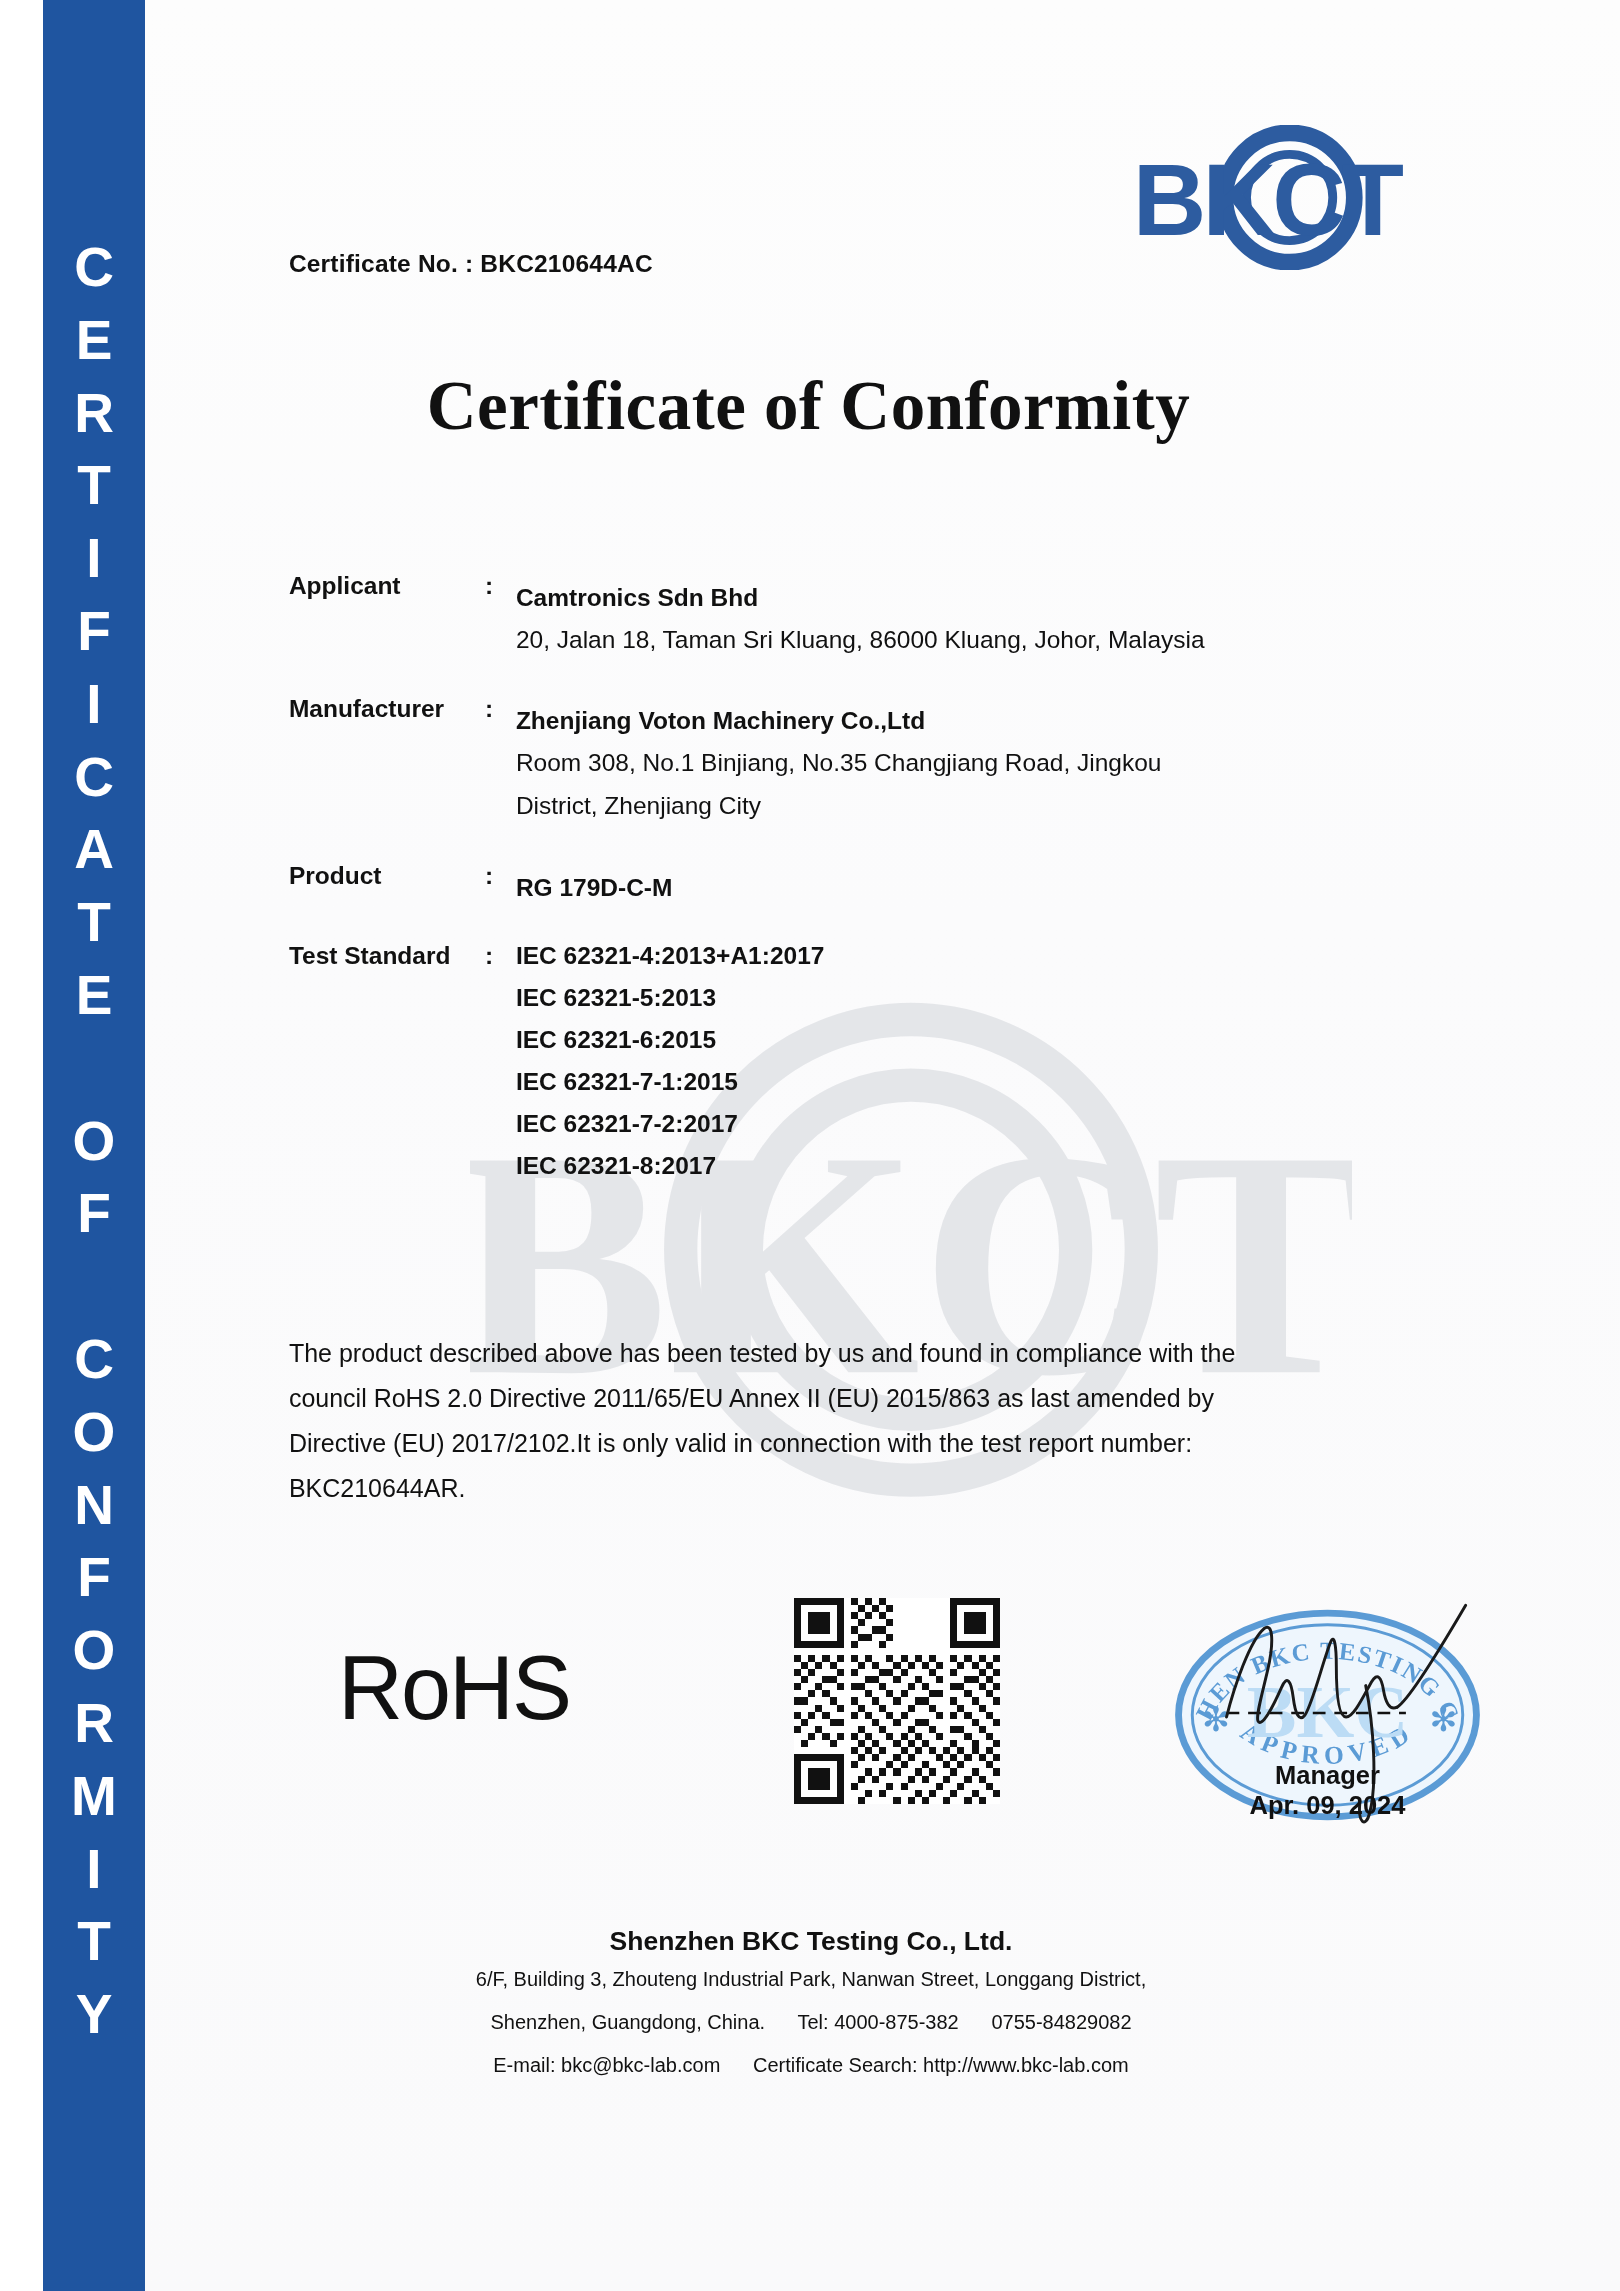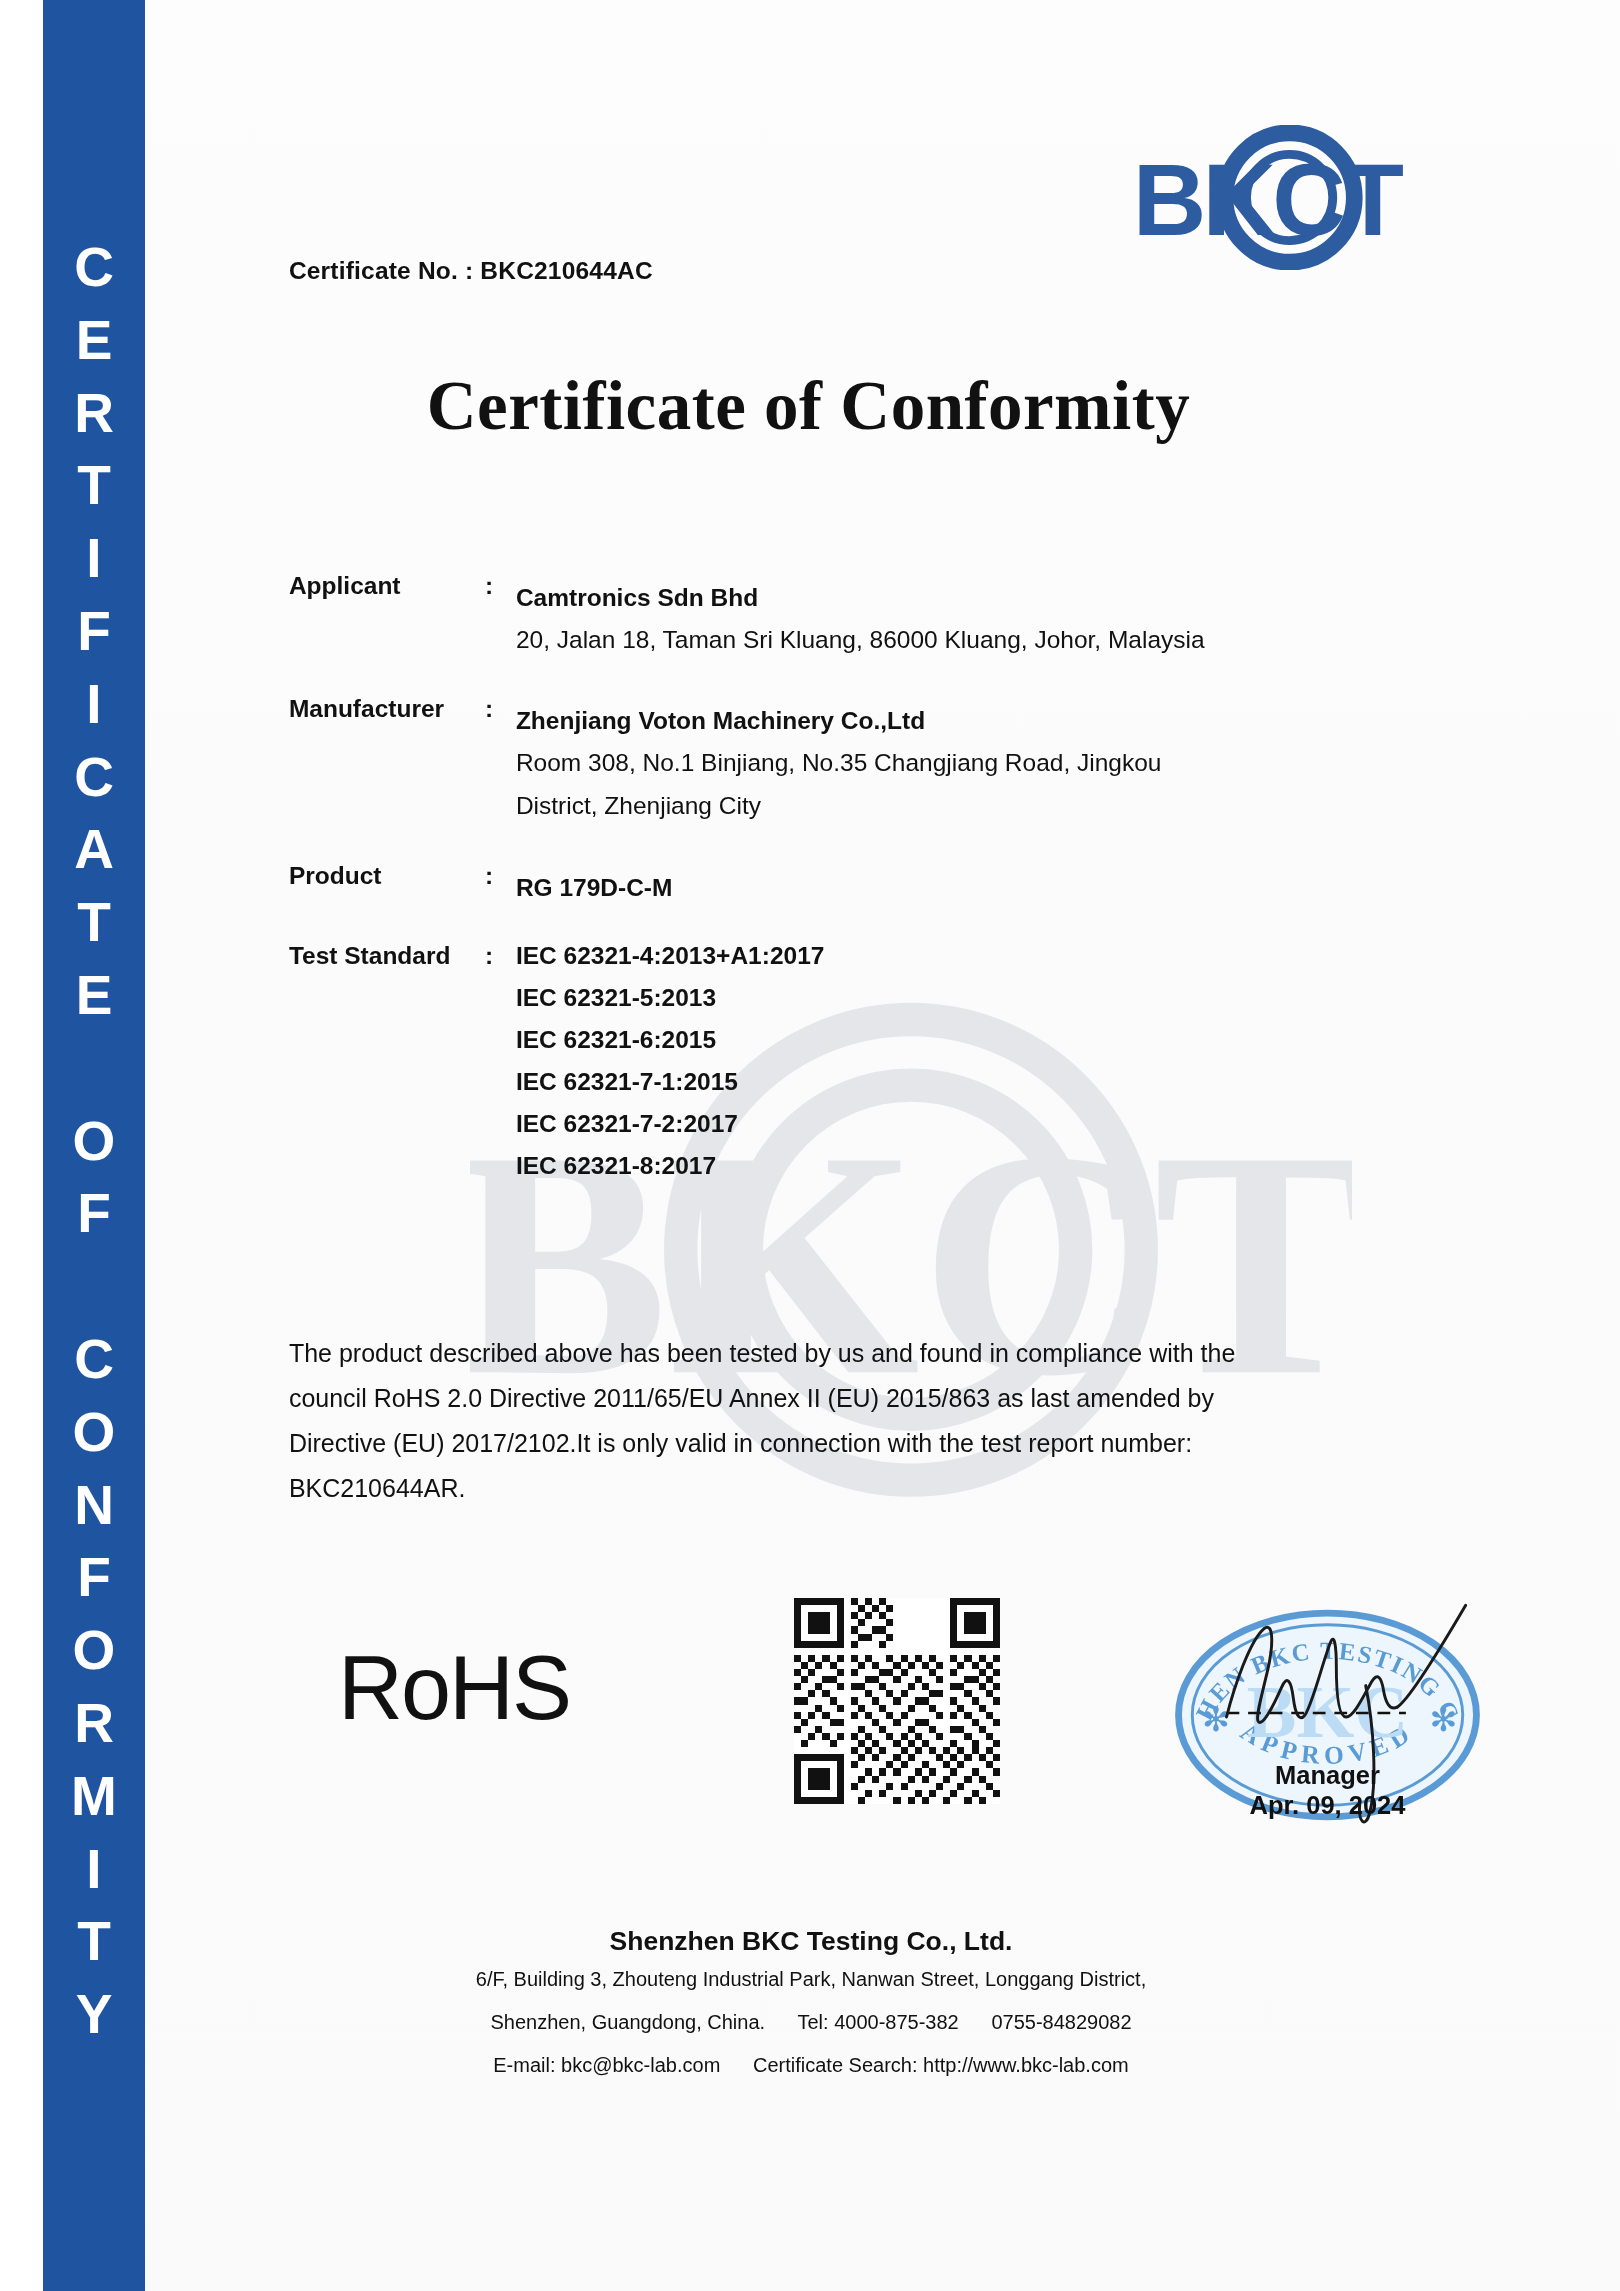--- a/index.html
+++ b/index.html
@@ -50,21 +50,21 @@
   }
 
   
   .logo {
     position:absolute; right:201px; top:125px;
     width:294px; height:145px;
   }
   .logo svg { width:100%; height:100%; }
 
   .cert-no {
-    position:absolute; left:4.9px; top:257px;
+    position:absolute; left:4.9px; top:250px;
     font-size:24.5px; font-weight:bold; color:#111;
     letter-spacing:0.2px;
   }
 
   .title {
     position:absolute; left:0; top:367px; width:1049px;
     text-align:center;
     font-family:"Liberation Serif", serif;
     font-weight:bold;
     font-size:69px;

